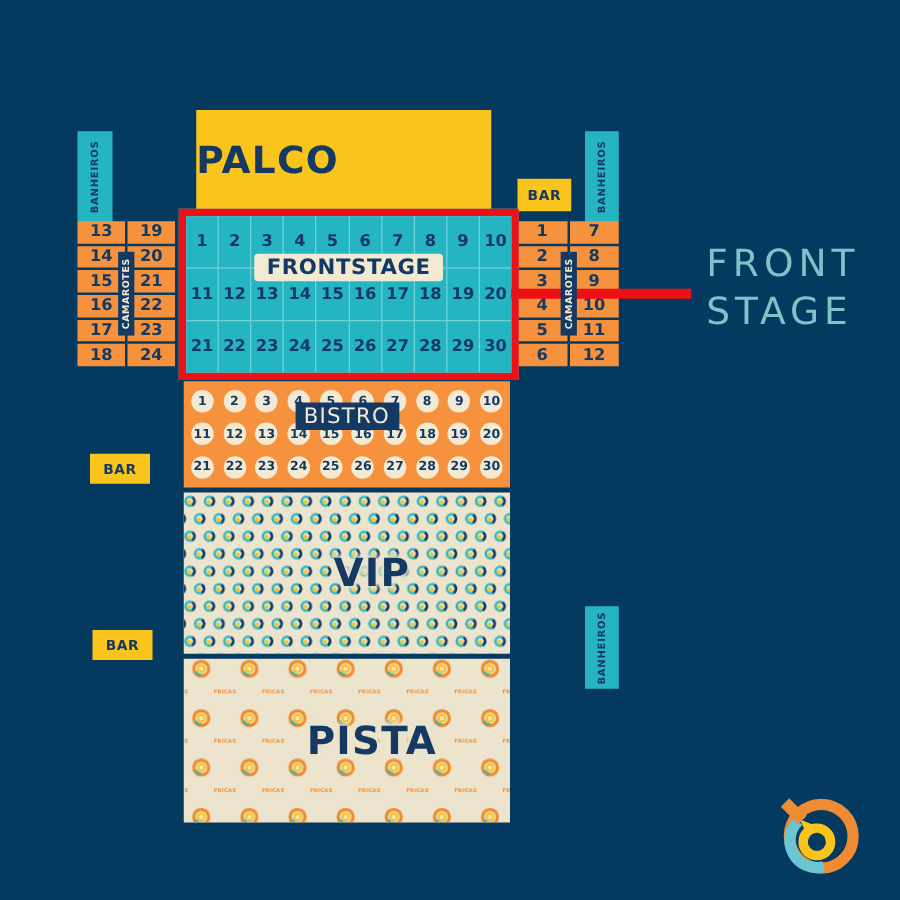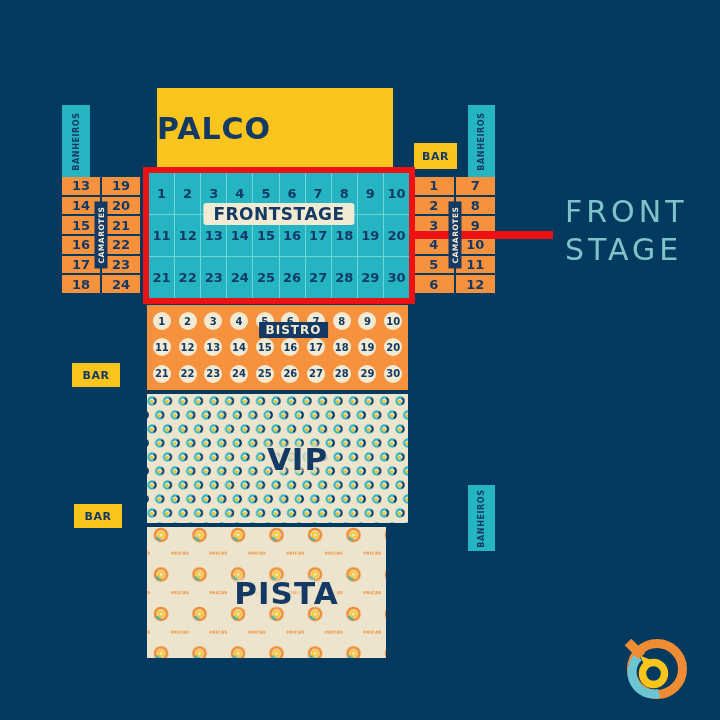--- a/index.html
+++ b/index.html
@@ -56,26 +56,26 @@
            letter-spacing:4px;line-height:38px;}
 
   
   #bistro{left:147px;top:305px;width:261px;height:85px;background:var(--orange);}
   #bistro-grid{position:absolute;inset:0;display:grid;grid-template-columns:repeat(10,1fr);
                grid-template-rows:repeat(3,1fr);place-items:center;padding:3px 2px;box-sizing:border-box;}
   .bistro-seat{width:18px;height:18px;border-radius:50%;background:var(--cream-light);
                display:flex;align-items:center;justify-content:center;font-weight:700;font-size:10px;
                color:var(--navy-text);}
   #bistro-label{position:absolute;left:50%;top:17px;transform:translateX(-50%);
-                background:var(--navy-text);color:var(--cream-light);font-weight:700;font-size:12px;
-                letter-spacing:1px;padding:1px 7px;z-index:2;margin-left:16px;}
+                background:var(--navy-text);color:var(--cream-light);font-weight:400;font-size:17px;
+                letter-spacing:1px;padding:1px 7px;z-index:2;}
 
   
   #vip{left:147px;top:394px;width:261px;height:129px;background:var(--cream);}
-  #pista{left:147px;top:527px;width:239px;height:131px;background:var(--cream);}
+  #pista{left:147px;top:527px;width:261px;height:131px;background:var(--cream);}
   .zone-label{position:absolute;left:0;right:0;top:50%;transform:translateY(-50%);text-align:center;
               font-weight:800;font-size:31px;color:var(--navy-text);letter-spacing:1px;z-index:2;
               text-shadow:0 0 5px var(--cream),0 0 5px var(--cream),0 0 6px var(--cream),0 0 6px var(--cream);margin-left:40px;}
   .pattern-svg{position:absolute;inset:0;width:100%;height:100%;}
   .wm{font-family:"DejaVu Sans",sans-serif;font-size:4.2px;font-weight:700;fill:#ef8c33;letter-spacing:0.2px;}
 
   
   #brand-logo{left:620px;top:634px;width:72px;height:72px;}
 </style>
 </head>

